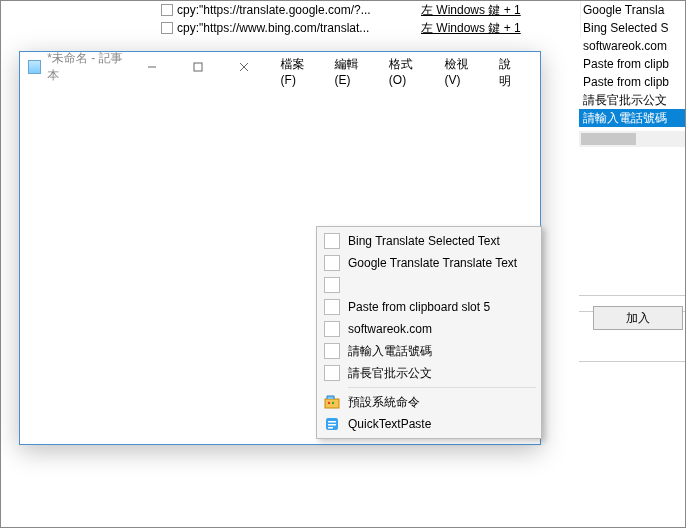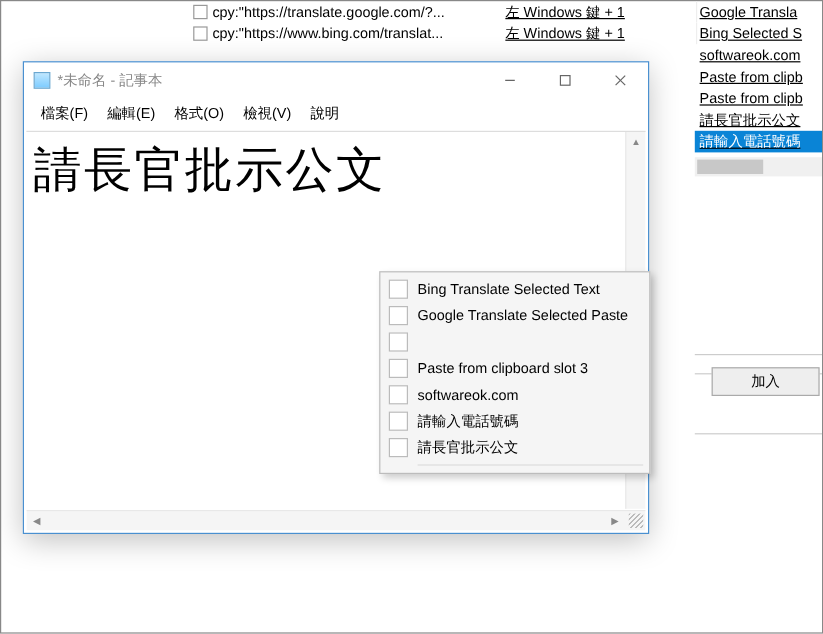--- a/index.html
+++ b/index.html
@@ -24,21 +24,20 @@
   .bg-col1 { width: 420px; overflow: hidden; padding-left: 160px; }
   .bg-col2 { width: 160px; overflow: hidden; border-right: 1px solid #eee; text-decoration: underline; }
   .tree-icon {
     display: inline-block; width: 12px; height: 12px;
     border: 1px solid #999; background: #fff; margin-right: 4px;
     position: relative; top: 2px;
   }
   .bg-list {
     position: absolute; top: 0; right: 0; width: 106px;
     font-size: 12px;
-    text-decoration: underline;
   }
   .bg-list-item { height: 18px; line-height: 18px; padding-left: 4px; white-space: nowrap; overflow: hidden; }
   .bg-list-item.sel { background: #0a84d6; color: #fff; }
   .bg-scroll-row { height: 16px; background: #f0f0f0; margin-top: 4px; display:flex; align-items:center; }
   .bg-scroll-thumb { height: 12px; background: #c8c8c8; margin-left: 2px; width: 55px; }
   .bg-button {
     position: absolute; right: 2px; top: 305px;
     width: 90px; height: 24px;
     border: 1px solid #aaa; background: #eee;
     text-align: center; line-height: 22px;
@@ -48,21 +47,21 @@
   .bg-rule3 { position:absolute; right:0; width:106px; top:360px; height:1px; background:#ccc;}
 
   
   .notepad {
     position: absolute;
     left: 18px; top: 50px;
     width: 522px; height: 394px;
     background: #fff;
     border: 1px solid #4a90d0;
     box-shadow: 0 6px 24px rgba(0,0,0,.25);
-    display: flex; flex-direction: column;
+    display: flex; 
   }
   .titlebar {
     height: 30px; display: flex; align-items: center;
     padding-left: 8px;
   }
   .titlebar-icon {
     width: 14px; height: 14px; margin-right: 6px;
     background: linear-gradient(#bfe7ff,#7eccff);
     border: 1px solid #6aa7d0;
   }
@@ -208,35 +207,57 @@
   </div>
 </div>
 
 <div class="ctx-menu">
   <div class="ctx-item">
     <span class="ctx-icon page"></span>
     <span>Bing Translate Selected Text</span>
   </div>
   <div class="ctx-item">
     <span class="ctx-icon page"></span>
-    <span>Google Translate Selected Paste</span>
-  </div>
-  <div class="ctx-item">
-    <span class="ctx-icon page"></span>
-  </div>
-  <div class="ctx-item">
-    <span class="ctx-icon page"></span>
-    <span>Paste from clipboard slot 3</span>
+    <span>Google Translate Translate Text</span>
+  </div>
+  <div class="ctx-item">
+    <span class="ctx-icon page"></span>
+  </div>
+  <div class="ctx-item">
+    <span class="ctx-icon page"></span>
+    <span>Paste from clipboard slot 5</span>
   </div>
   <div class="ctx-item">
     <span class="ctx-icon page"></span>
     <span>softwareok.com</span>
   </div>
   <div class="ctx-item">
     <span class="ctx-icon page"></span>
     <span>請輸入電話號碼</span>
   </div>
   <div class="ctx-item">
     <span class="ctx-icon page"></span>
     <span>請長官批示公文</span>
   </div>
   <div class="ctx-sep"></div>
+  <div class="ctx-item">
+    <span class="ctx-icon colorful">
+      <svg viewBox="0 0 16 16">
+          <rect x="1" y="5" width="14" height="9" fill="#f6c451" stroke="#c58a10"></rect>
+          <path d="M3 5 L3 2 L10 2 L10 5" fill="#7cc6ff" stroke="#2a7ec0"></path>
+          <circle cx="5" cy="9" r="1.2" fill="#e33"></circle>
+          <circle cx="9" cy="9" r="1.2" fill="#3a3"></circle>
+        </svg>
+    </span>
+    <span>預設系統命令</span>
+  </div>
+  <div class="ctx-item">
+    <span class="ctx-icon colorful">
+      <svg viewBox="0 0 16 16">
+          <rect x="2" y="2" width="12" height="12" rx="2" fill="#3aa3ef"></rect>
+          <rect x="4" y="5" width="8" height="1.5" fill="#fff"></rect>
+          <rect x="4" y="8" width="8" height="1.5" fill="#fff"></rect>
+          <rect x="4" y="11" width="5" height="1.5" fill="#fff"></rect>
+        </svg>
+    </span>
+    <span>QuickTextPaste</span>
+  </div>
 </div>
 
 </body></html>

